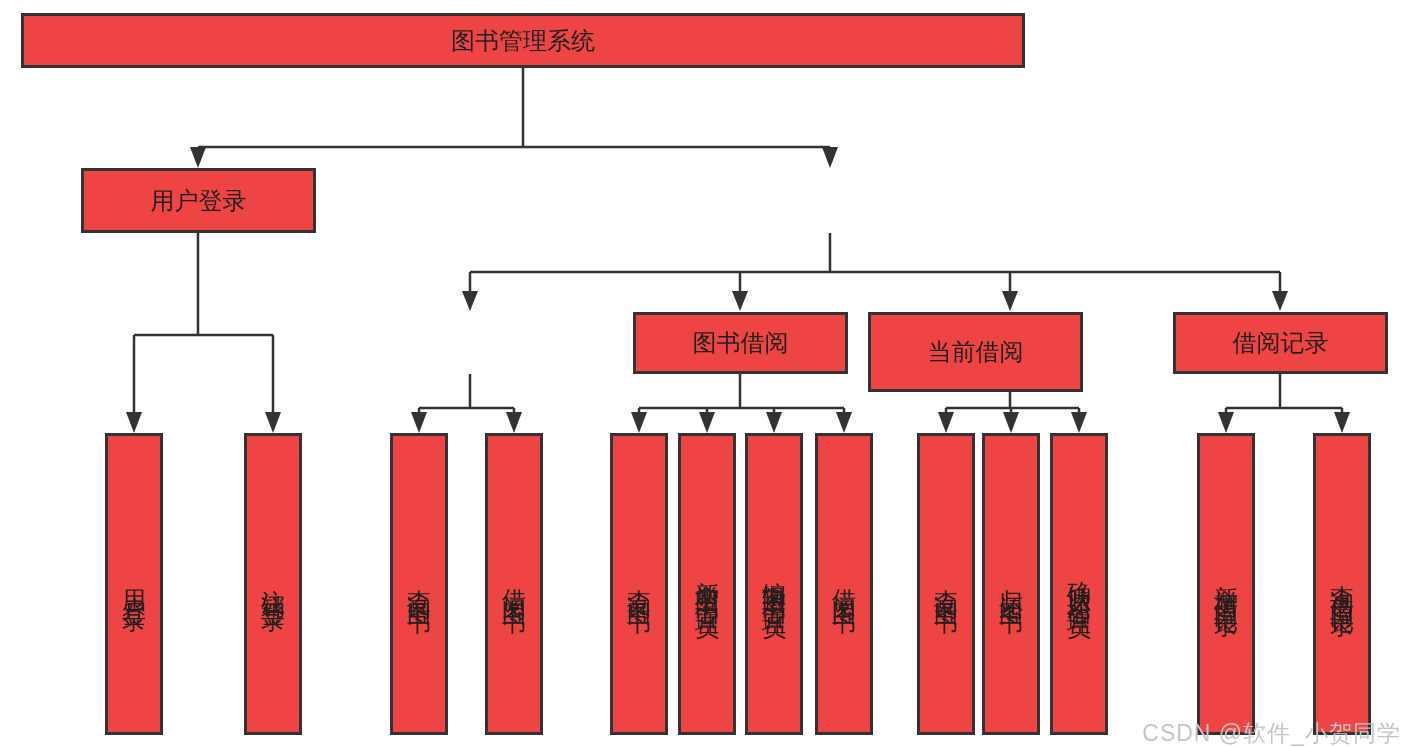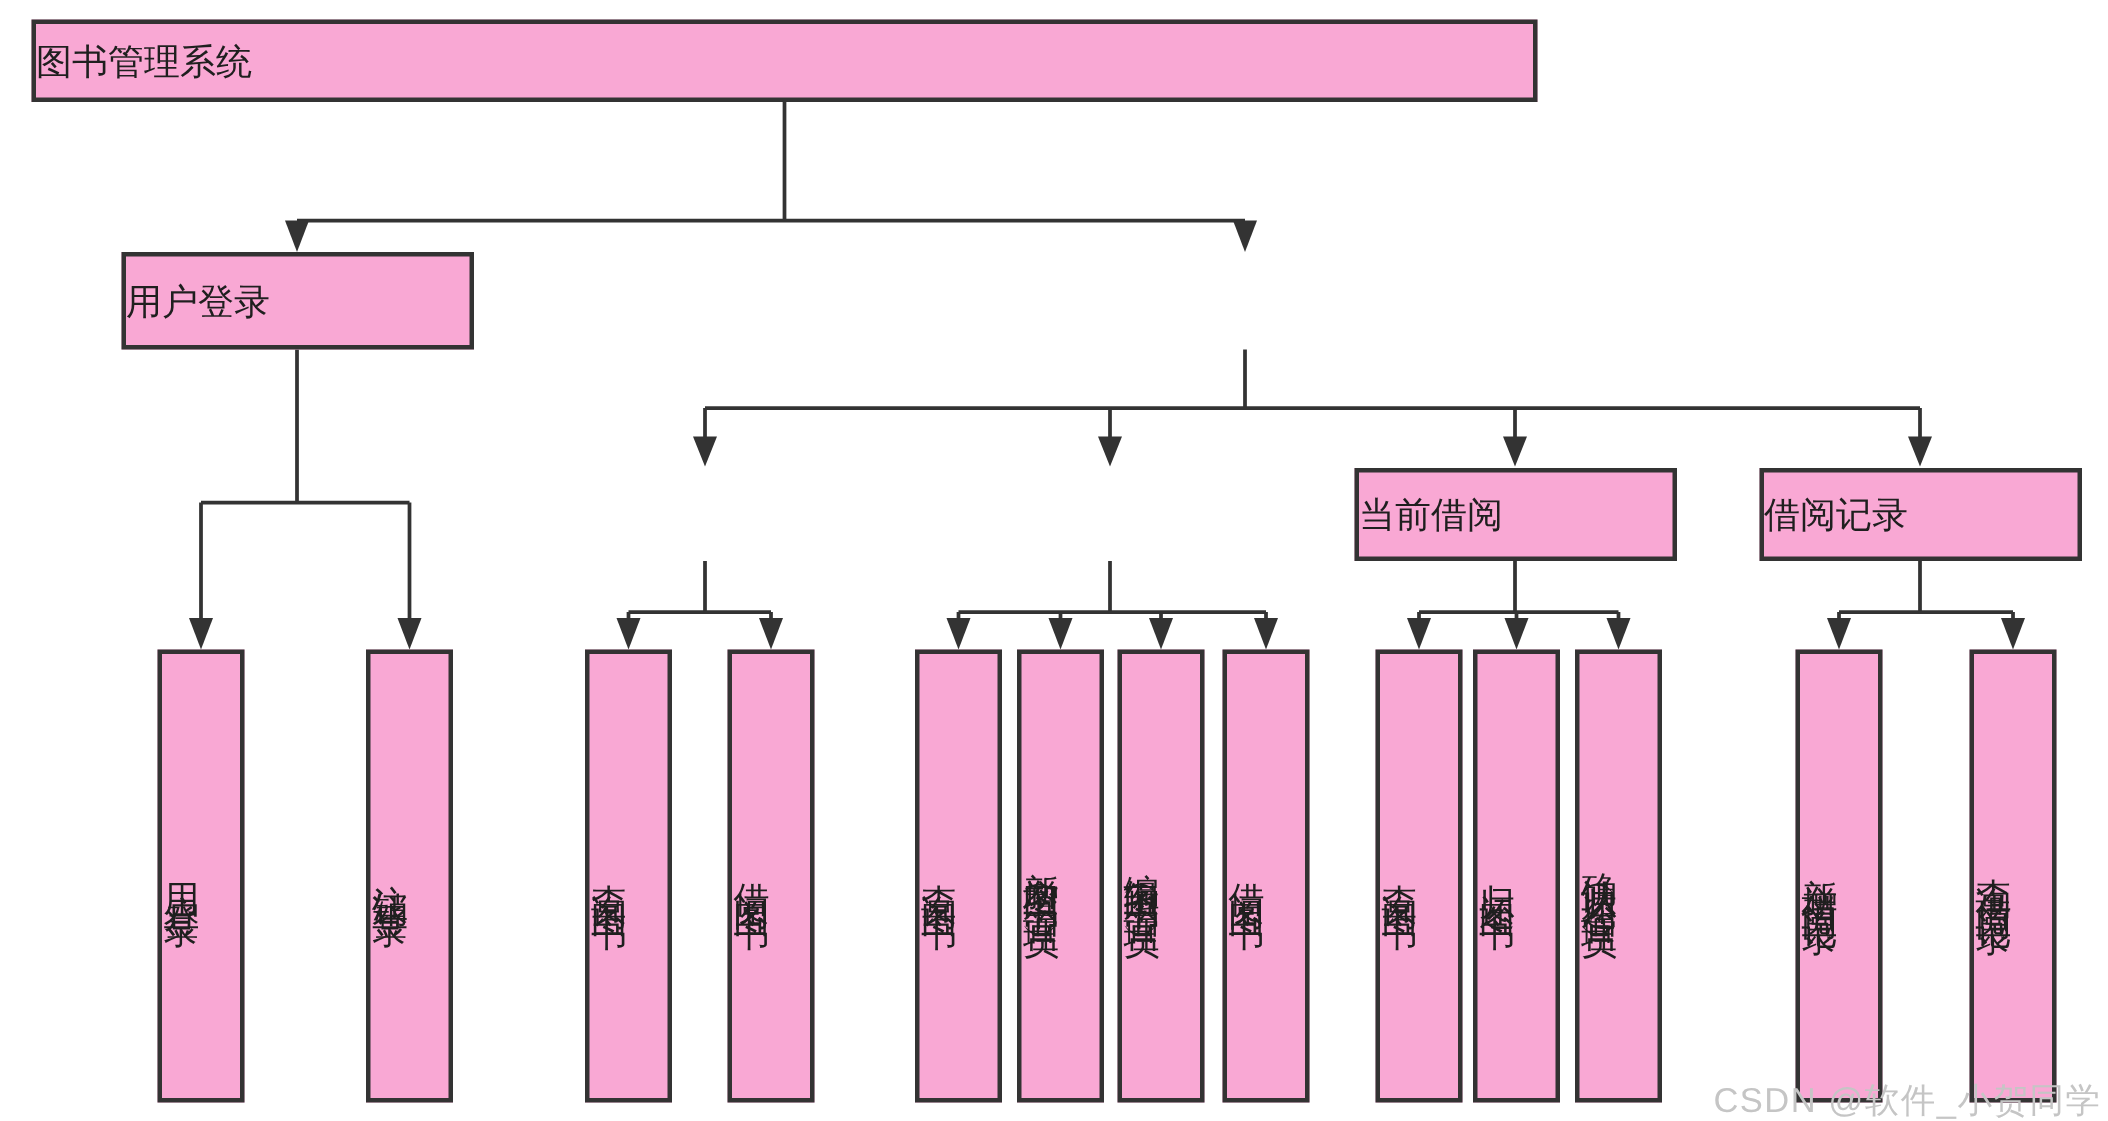--- a/index.html
+++ b/index.html
@@ -22,24 +22,25 @@
     background: var(--background);
   }
   .connectors {
     position: absolute; left: 0; top: 0;
     width: 1405px; height: 747px;
     color: var(--line);
     z-index: 1;
   }
   .node {
     position: absolute;
-    background: #f9a8d4;
+    background: #ef4444;
     border: 3px solid var(--border);
     display: flex;
     align-items: center;
+    justify-content: center;
     color: var(--text);
     font-size: 24px;
     z-index: 2;
   }
   .node .hlabel { white-space: nowrap; }
   .node .vlabel {
     writing-mode: vertical-rl;
     text-orientation: mixed;
     letter-spacing: 7px;
     line-height: 1;
@@ -121,21 +122,24 @@
   </svg>
 
   <div class="node" style="left:21px; top:13px; width:1004px; height:55px;">
     <span class="hlabel">图书管理系统</span>
   </div>
 
   <div class="node" style="left:81px; top:168px; width:235px; height:65px;">
     <span class="hlabel">用户登录</span>
   </div>
 
-  <div class="node" style="left:903px; top:312px; width:215px; height:62px;">
+  <div class="node" style="left:633px; top:312px; width:215px; height:62px;">
+    <span class="hlabel">图书借阅</span>
+  </div>
+  <div class="node" style="left:868px; top:312px; width:215px; height:80px;">
     <span class="hlabel">当前借阅</span>
   </div>
   <div class="node" style="left:1173px; top:312px; width:215px; height:62px;">
     <span class="hlabel">借阅记录</span>
   </div>
 
   <div class="node" style="left:105px; top:433px; width:58px; height:302px;">
     <span class="vlabel">用户登录</span>
   </div>
   <div class="node" style="left:244px; top:433px; width:58px; height:302px;">

